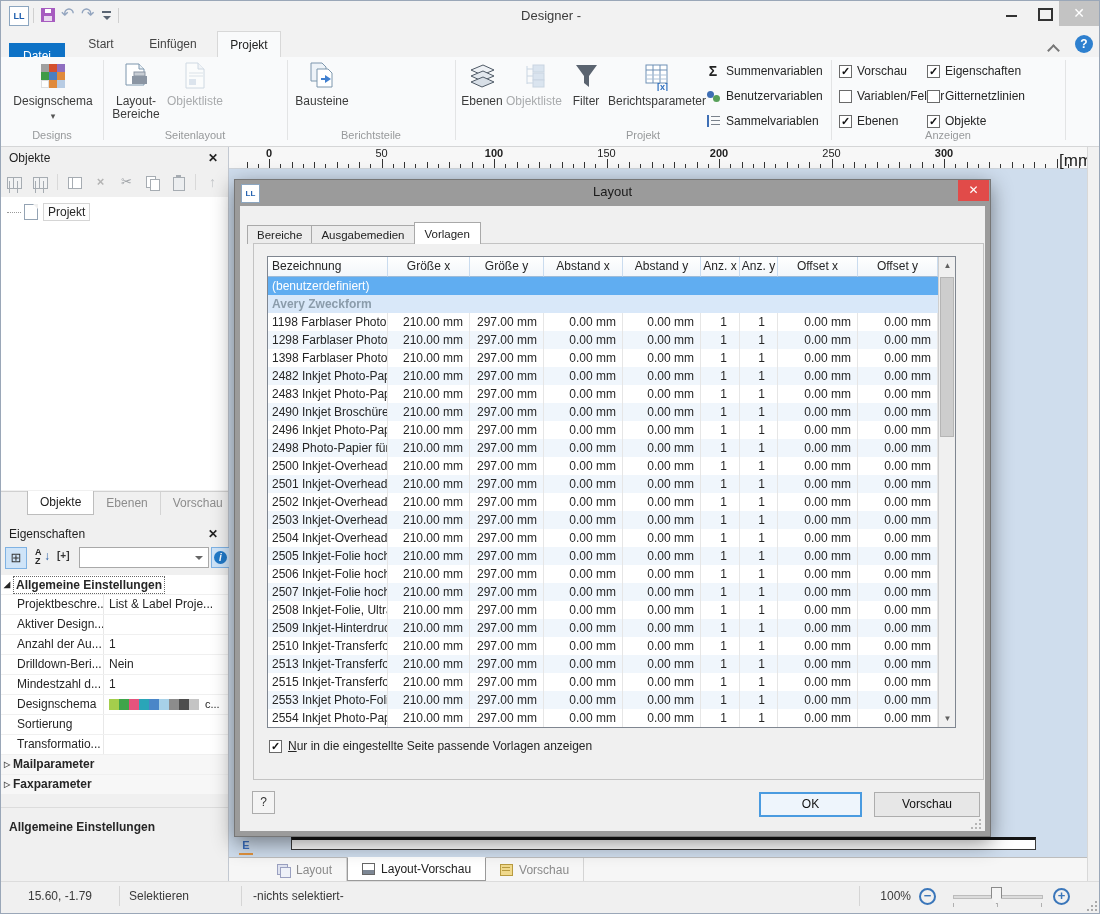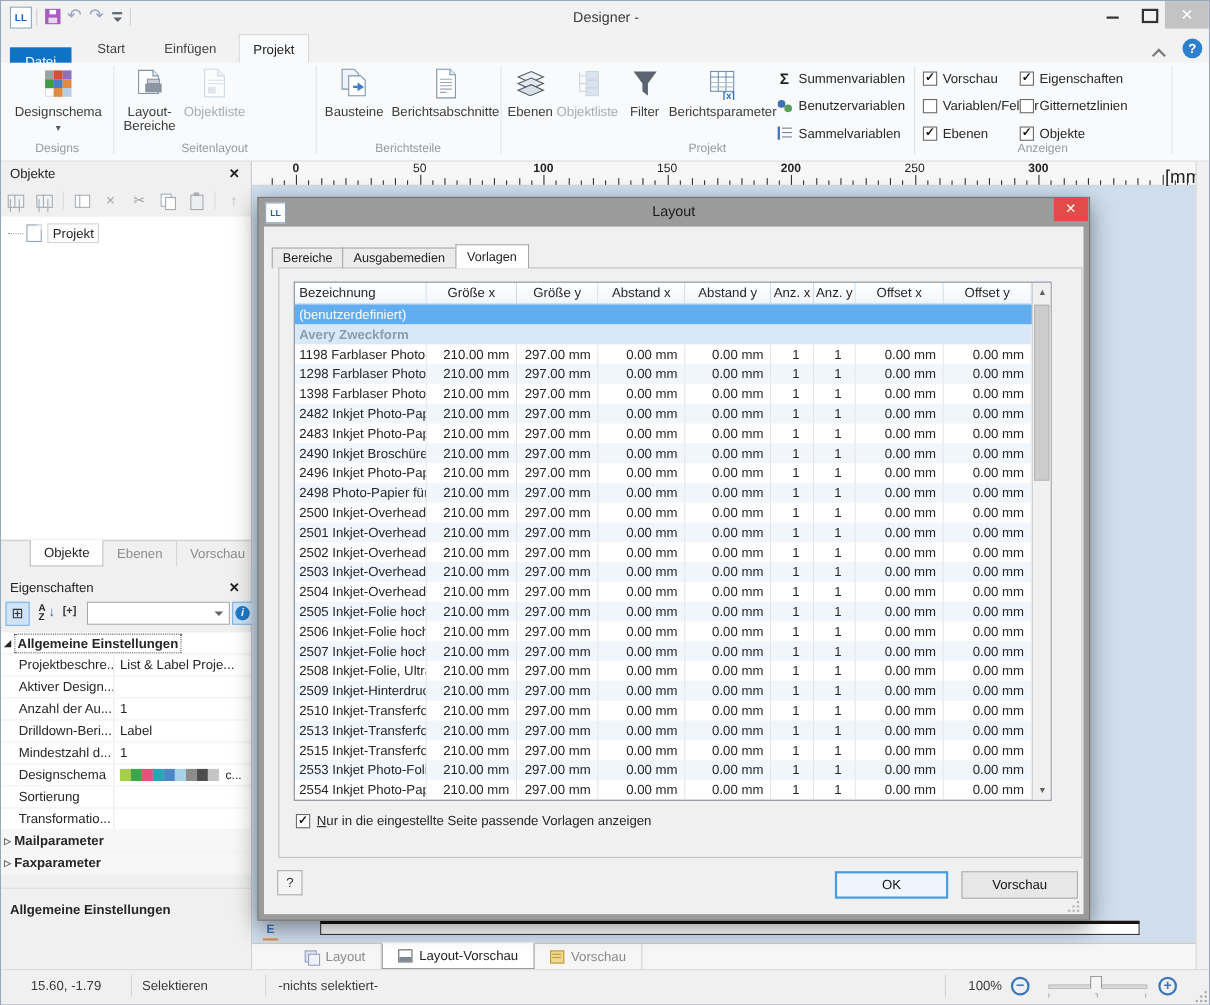--- a/index.html
+++ b/index.html
@@ -276,34 +276,20 @@
     <div class="bigbtn" style="left:290px;width:62px">
       <div class="bicon">
         <svg width="30" height="30">
             <path d="M4 2 h11 l4 4 v14 h-15 z" fill="#eef3f8" stroke="#7d96ad"></path>
             <path d="M10 8 h11 l4 4 v14 h-15 z" fill="#fff" stroke="#7d96ad"></path>
             <path d="M18 14 l6 4 -6 4 v-3 h-4 v-2 h4 z" fill="#3f7fd0"></path>
           </svg>
       </div>
       <div class="blabel nowrap">Bausteine</div>
     </div>
-    <div class="bigbtn" style="left:352px;width:104px">
-      <div class="bicon">
-        <svg width="30" height="30">
-            <path d="M7 2 h12 l5 5 v21 h-17 z" fill="#fff" stroke="#7d96ad"></path>
-            <path d="M19 2 v5 h5" fill="#e8eef4" stroke="#7d96ad"></path>
-            <line x1="10" y1="11" x2="21" y2="11" stroke="#9aa4b0"></line>
-            <line x1="10" y1="14" x2="21" y2="14" stroke="#9aa4b0"></line>
-            <line x1="10" y1="17" x2="21" y2="17" stroke="#9aa4b0"></line>
-            <line x1="10" y1="20" x2="21" y2="20" stroke="#9aa4b0"></line>
-            <line x1="10" y1="23" x2="16" y2="23" stroke="#9aa4b0"></line>
-          </svg>
-      </div>
-      <div class="blabel nowrap">Berichtsabschnitte</div>
-    </div>
 
     <div class="bigbtn" style="left:458px;width:46px">
       <div class="bicon">
         <svg width="30" height="30">
             <path d="M4 9 L16 4 L27 9 L15 14 Z" fill="#eef1f5" stroke="#4f5a66"></path>
             <path d="M4 15 L16 10 L27 15 L15 20 Z" fill="#e3e8ee" stroke="#4f5a66"></path>
             <path d="M4 21 L16 16 L27 21 L15 26 Z" fill="#d8dfe7" stroke="#4f5a66"></path>
           </svg>
       </div>
       <div class="blabel nowrap">Ebenen</div>
@@ -453,21 +439,21 @@
         <div class="prow">
           <span class="pn">Aktiver Design...</span>
           <span class="pv"></span>
         </div>
         <div class="prow">
           <span class="pn">Anzahl der Au...</span>
           <span class="pv">1</span>
         </div>
         <div class="prow">
           <span class="pn">Drilldown-Beri...</span>
-          <span class="pv">Label</span>
+          <span class="pv">Nein</span>
         </div>
         <div class="prow">
           <span class="pn">Mindestzahl d...</span>
           <span class="pv">1</span>
         </div>
         <div class="prow">
           <span class="pn">Designschema</span>
           <span class="pv"><span class="chip" style="background: rgb(164, 206, 76);"></span><span class="chip" style="background: rgb(63, 165, 74);"></span><span class="chip" style="background: rgb(229, 83, 125);"></span><span class="chip" style="background: rgb(42, 165, 184);"></span><span class="chip" style="background: rgb(74, 134, 200);"></span><span class="chip" style="background: rgb(167, 209, 232);"></span><span class="chip" style="background: rgb(140, 140, 140);"></span><span class="chip" style="background: rgb(77, 77, 77);"></span><span class="chip" style="background: rgb(196, 196, 196);"></span><span class="chip-txt">c...</span></span>
         </div>
         <div class="prow">

